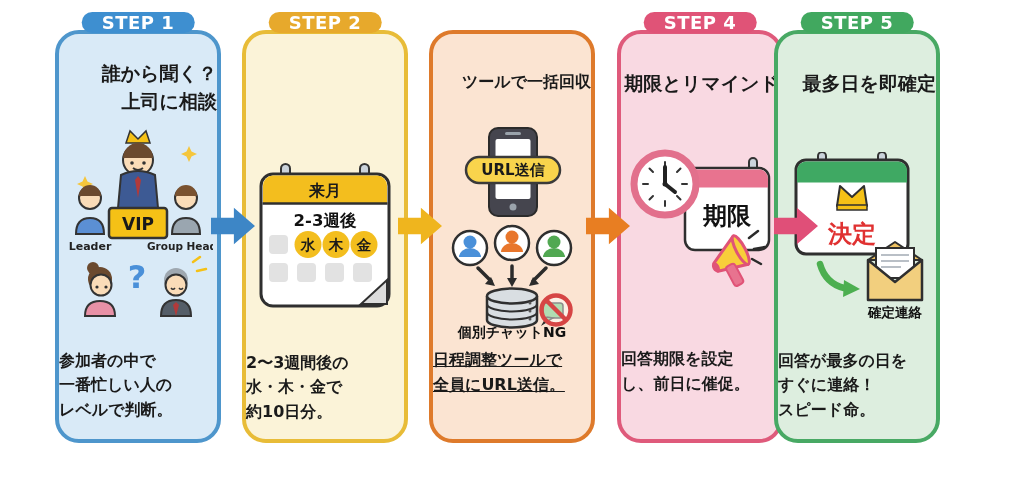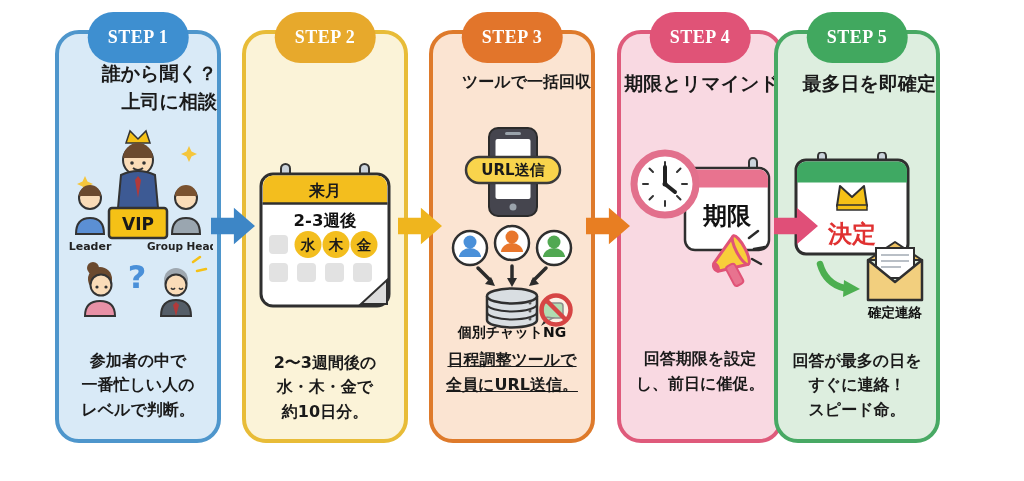--- a/index.html
+++ b/index.html
@@ -11,35 +11,35 @@
     border:4px solid var(--border,#999); background:var(--bg,#eee);
     border-radius:24px; }
   .card-0 { left:55px; }
   .card-1 { left:242px; }
   .card-2 { left:429px; }
   .card-3 { left:617px; }
   .card-4 { left:774px; }
 
   .badge { position:absolute; top:-22px; left:50%; transform:translateX(-50%);
     background:var(--badge,#777); color:#fff; font-weight:bold; font-size:18px;
-    padding:15px 20px; border-radius:999px; white-space:nowrap; letter-spacing:0.5px;font-family:Liberation Serif, serif; }
+    padding:0 20px; border-radius:999px; white-space:nowrap; letter-spacing:0.5px; }
 
   .title { margin-top:36px; text-align:right; font-weight:bold; font-size:19px;
     line-height:1.45; color:#1a1a1a; white-space:pre-line; }
   .card-0 .title { margin-top:26px; }
   .card-2 .title { font-size:16px; }
 
   .illus { position:absolute; left:50%; transform:translateX(-50%); }
   .card-0 .illus { top:88px; }
   .card-1 .illus { top:128px; }
   .card-2 .illus { top:92px; }
   .card-3 .illus { top:108px; }
   .card-4 .illus { top:118px; }
 
-  .desc { position:absolute; left:0; width:100%; text-align:center; font-weight:bold;
+  .desc { position:absolute; left:0; width:100%; text-align:left; font-weight:bold;
     font-size:16px; line-height:1.55; color:#1a1a1a; white-space:pre-line; }
   .card-0 .desc { bottom:16px; }
   .card-1 .desc { bottom:14px; }
   .card-2 .desc { bottom:41px;text-decoration:underline; }
   .card-3 .desc { bottom:42px; }
   .card-4 .desc { bottom:16px; }
 
   .flow-arrow { position:absolute; top:207px; width:44px; height:38px;
     clip-path:polygon(0% 28%, 52% 28%, 52% 2%, 100% 50%, 52% 98%, 52% 72%, 0% 72%); }
   .flow-arrow-0 { left:211px; }
@@ -121,21 +121,20 @@
       <rect x="70" y="101" width="19" height="19" rx="4" fill="#E2E2E2"></rect>
       <rect x="98" y="101" width="19" height="19" rx="4" fill="#E2E2E2"></rect>
       <path d="M132,118 L132,142 L106,142 Z" fill="#DCDCDC" stroke="#2F2F2F" stroke-width="2"></path>
     </svg>
     <div class="desc">2〜3週間後の
 水・木・金で
 約10日分。</div>
   </div>
 
   <div class="card card-2" style="--border: #DE7A2B; --bg: #FBE4D2; --badge: #E2752B;">
-    <div class="badge">STEP 3</div>
     <div class="title">ツールで一括回収</div>
     <svg class="illus" width="150" height="215" viewBox="0 0 150 215">
       <rect x="52" y="2" width="48" height="88" rx="9" fill="#45454E" stroke="#2b2b2b" stroke-width="2"></rect>
       <rect x="58.5" y="13" width="35" height="60" rx="2" fill="#ffffff"></rect>
       <rect x="68" y="6" width="16" height="3" rx="1.5" fill="#9aa3ab"></rect>
       <circle cx="76" cy="81" r="3.5" fill="#9aa3ab"></circle>
       <rect x="29" y="31" width="94" height="26" rx="13" fill="#F9D44C" stroke="#3a3a3a" stroke-width="2.5"></rect>
       <text x="76" y="49" text-anchor="middle" font-size="15" font-weight="bold" fill="#1a1a1a">URL送信</text>
       <circle cx="33" cy="122" r="17" fill="#fff" stroke="#2F2F2F" stroke-width="2.5"></circle>
       <circle cx="33" cy="116" r="6.5" fill="#4A90D9"></circle>

